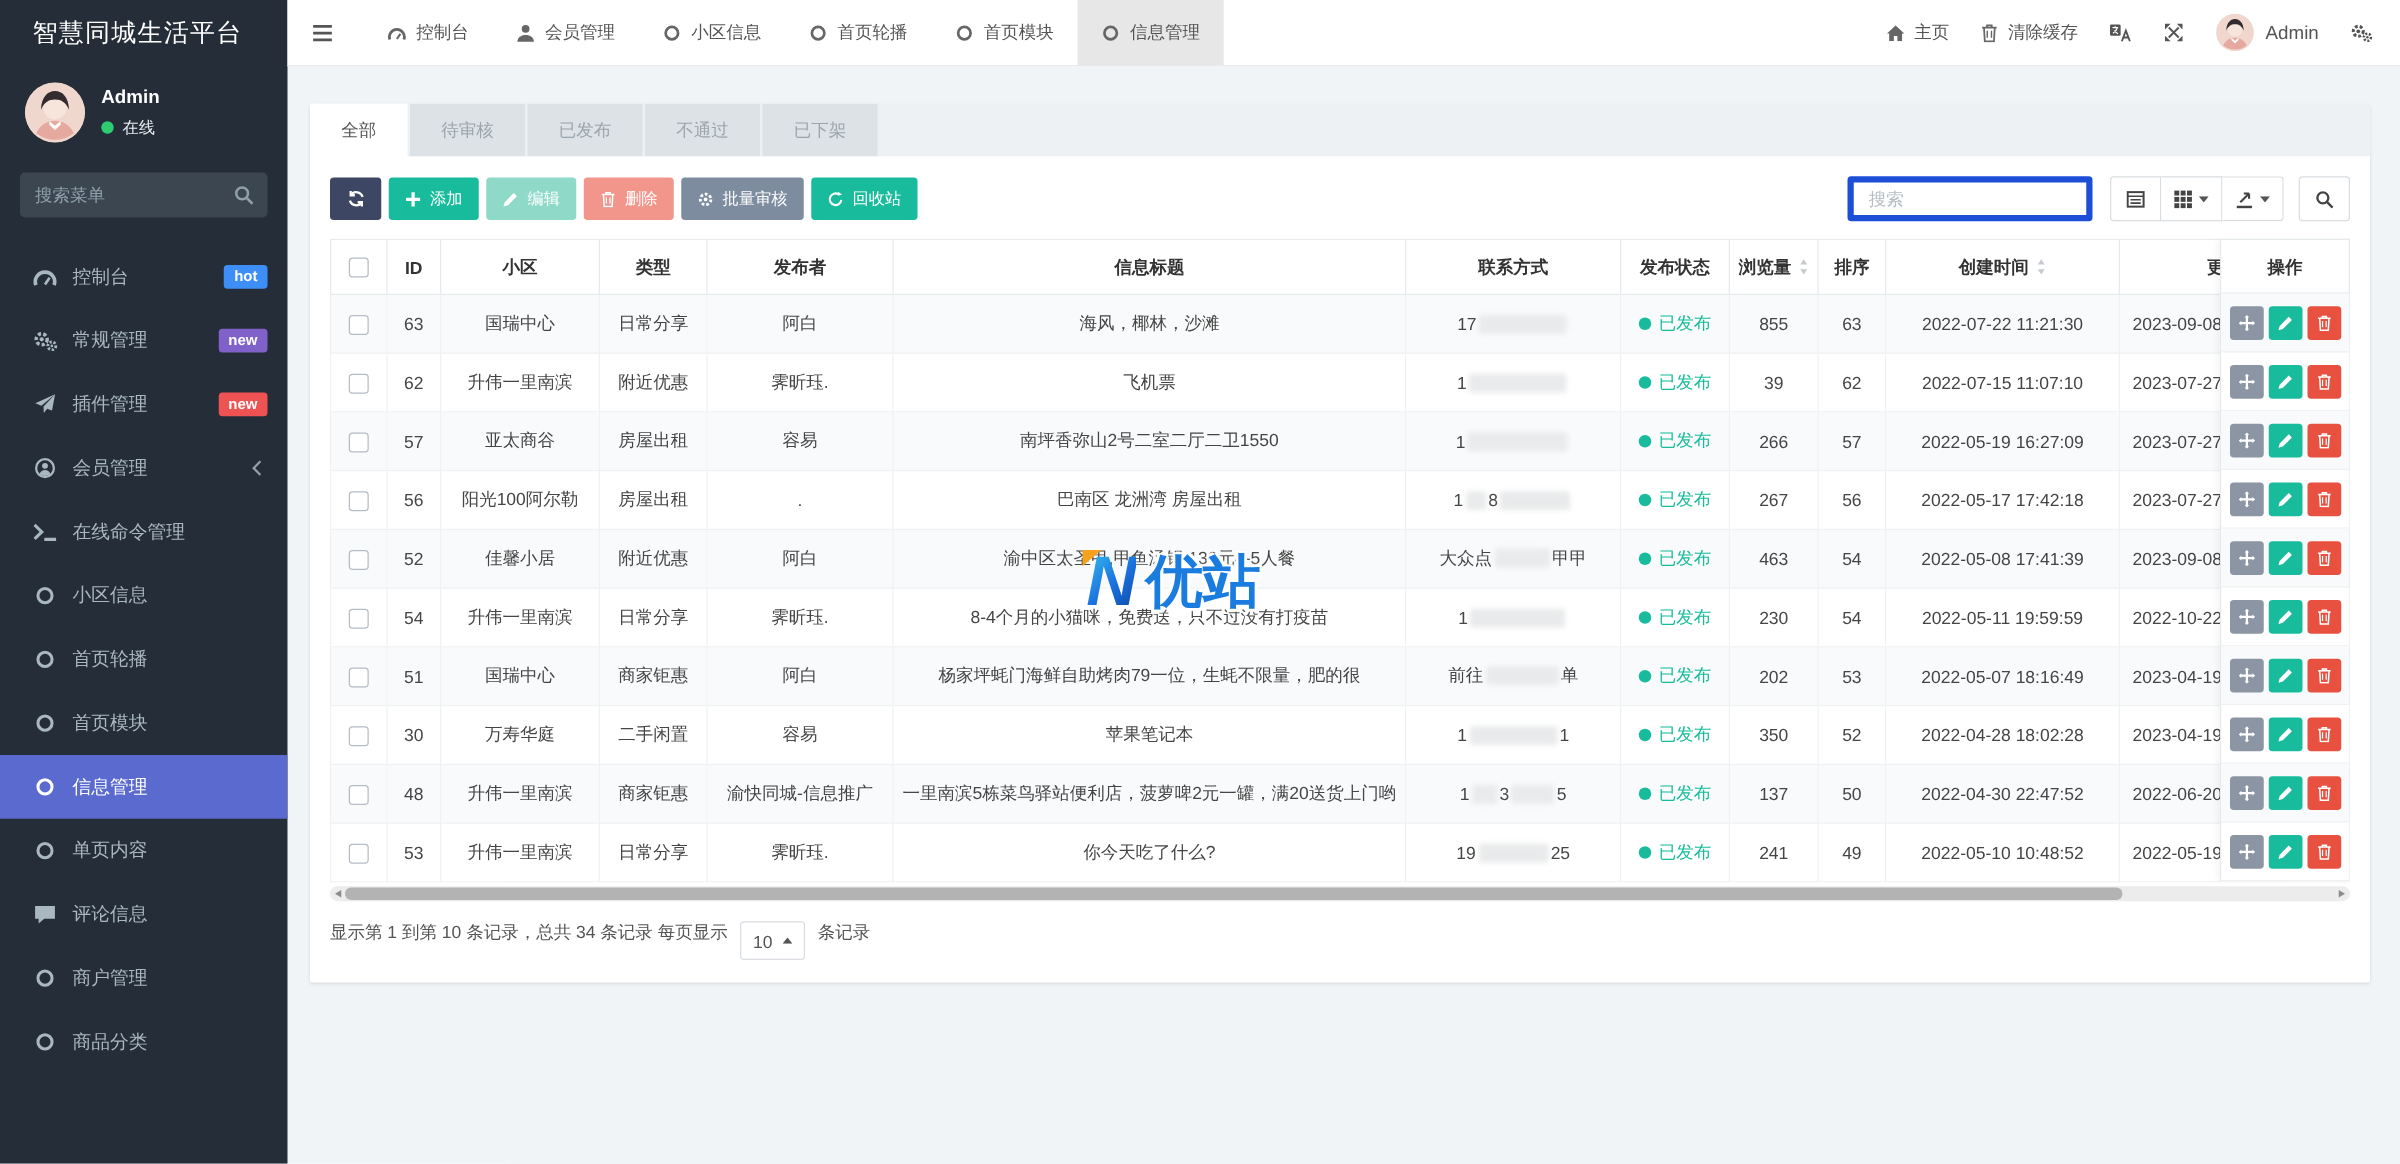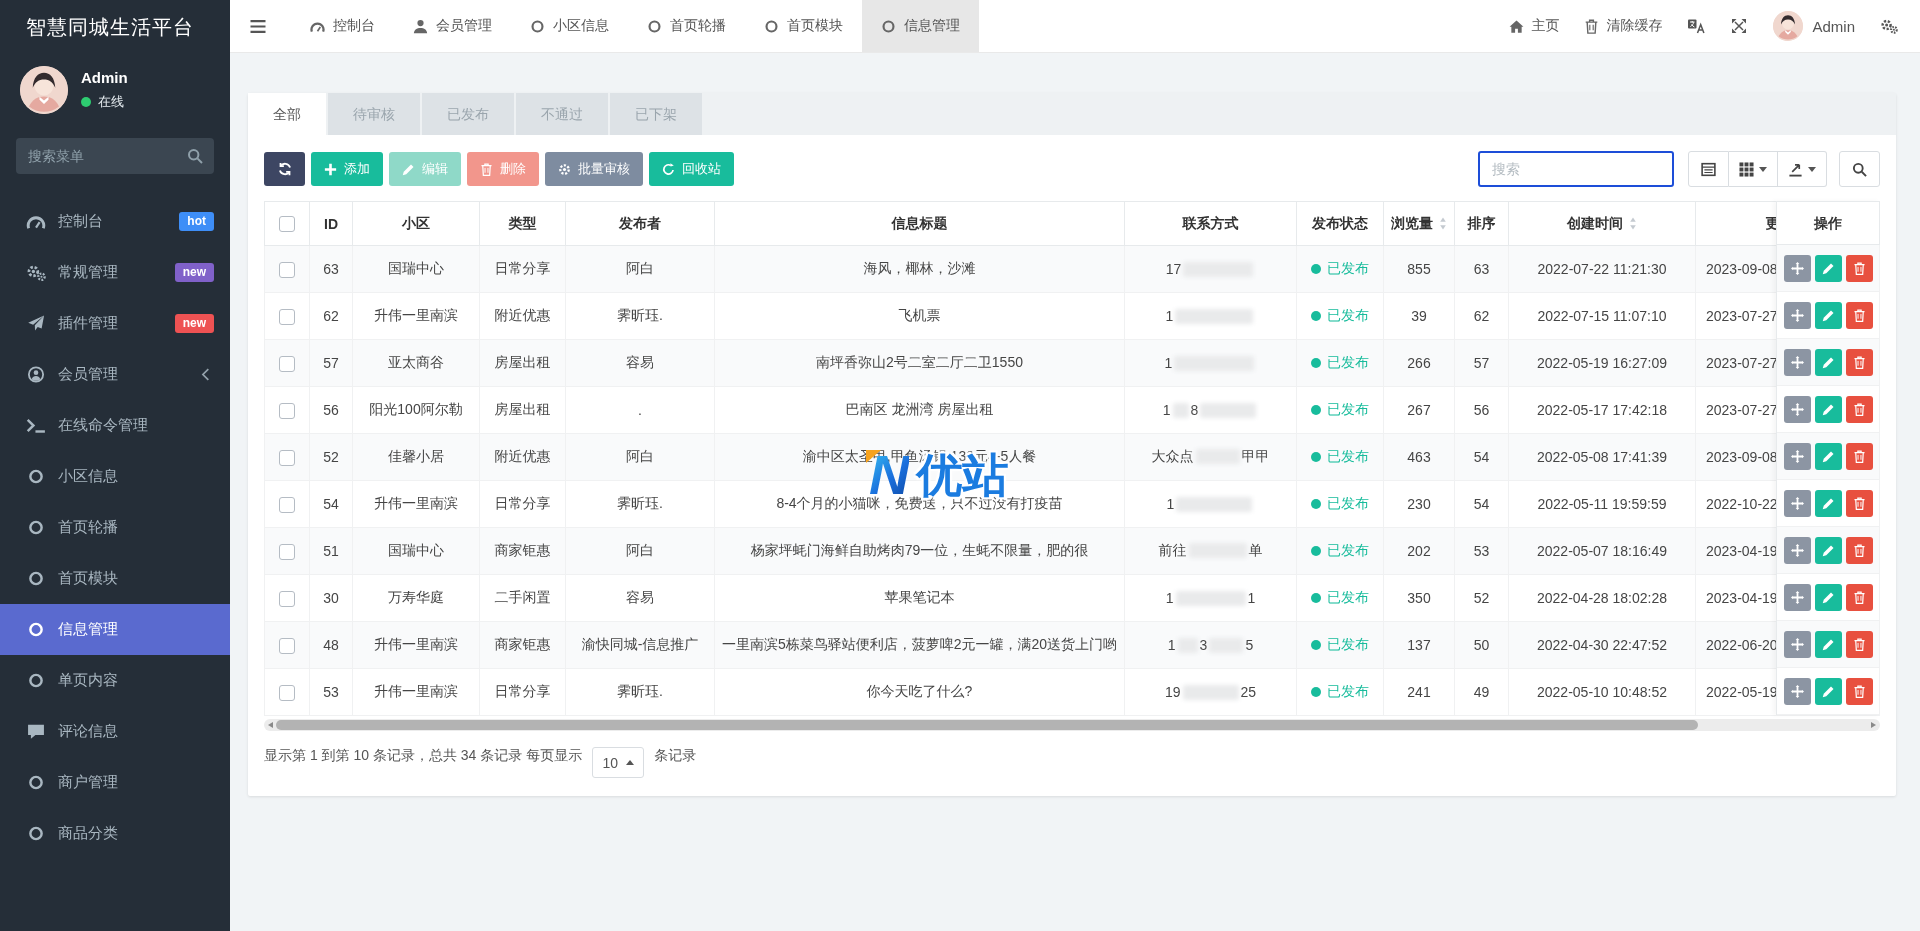--- a/index.html
+++ b/index.html
@@ -40,39 +40,39 @@
   .ntab .nt-icon{width:15px;height:15px;color:#666}
   .ntab.active{background:#e7e7e7}
   .nav-right{margin-left:auto;display:flex;align-items:center;gap:25px;padding-right:22px;color:#555}
   .nav-link{display:flex;align-items:center;gap:7px;cursor:pointer;font-size:14px;white-space:nowrap}
   .nl-icon{width:15px;height:15px;color:#666}
   .nav-ic{width:18px;height:16px;color:#555;cursor:pointer}
   .nav-user{display:flex;align-items:center;gap:9px;cursor:pointer;font-size:15px}
   .avatar.sm{width:30px;height:30px}
 
   
-  .content{flex:1;padding:40px 24px 0 18px;overflow:hidden}
+  .content{flex:1;padding:30px 24px 0 18px;overflow:hidden}
   .panel{background:#fff;box-shadow:0 1px 3px rgba(0,0,0,.1);border-radius:2px}
   .tab-strip{display:flex;background:#eef1f3;gap:2px}
   .ftab{padding:0 25px;height:42px;line-height:42px;font-size:14px;color:#9aa5ad;background:#dde2e6;cursor:pointer}
   .ftab.active{background:#fff;color:#555}
   .panel-body{padding:16px 16px 18px}
 
   
   .toolbar{display:flex;align-items:center}
   .tb{height:34px;border:none;border-radius:3px;color:#fff;font-size:13px;font-family:inherit;display:inline-flex;align-items:center;gap:7px;padding:0 13px;margin-right:6px;cursor:pointer;white-space:nowrap}
   .tb-icon{width:13px;height:13px;color:#fff}
   .tb.navy{background:#3d4663;width:41px;justify-content:center;padding:0}
   .tb.navy .tb-icon{width:14px;height:14px}
   .tb.teal{background:#18bc9c}
   .tb.teal-light{background:#8fd9c8}
   .tb.salmon{background:#f2968c}
   .tb.slate{background:#7e8ca0}
   .toolbar-right{margin-left:auto;display:flex;align-items:center}
-  .search-input{width:196px;height:36px;border:2px solid #1d4ed8;border-radius:3px;padding:0 12px;font-size:14px;font-family:inherit;color:#555;outline:none;background:#fff}
+  .search-input{width:196px;height:36px;border:5px solid #1d4ed8;border-radius:3px;padding:0 12px;font-size:14px;font-family:inherit;color:#555;outline:none;background:#fff}
   .search-input::placeholder{color:#b4bcc2}
   .btn-group{display:flex;margin-left:14px}
   .gbtn{height:36px;min-width:41px;background:#fff;border:1px solid #d9dde1;display:inline-flex;align-items:center;justify-content:center;gap:5px;cursor:pointer;padding:0 10px}
   .btn-group .gbtn + .gbtn{border-left:none}
   .btn-group .gbtn:first-child{border-radius:3px 0 0 3px}
   .btn-group .gbtn:last-child{border-radius:0 3px 3px 0}
   .g-icon{width:15px;height:15px;color:#444}
   .caret{width:8px;height:5px;color:#555}
   .search-btn{margin-left:12px;border-radius:3px}
 

